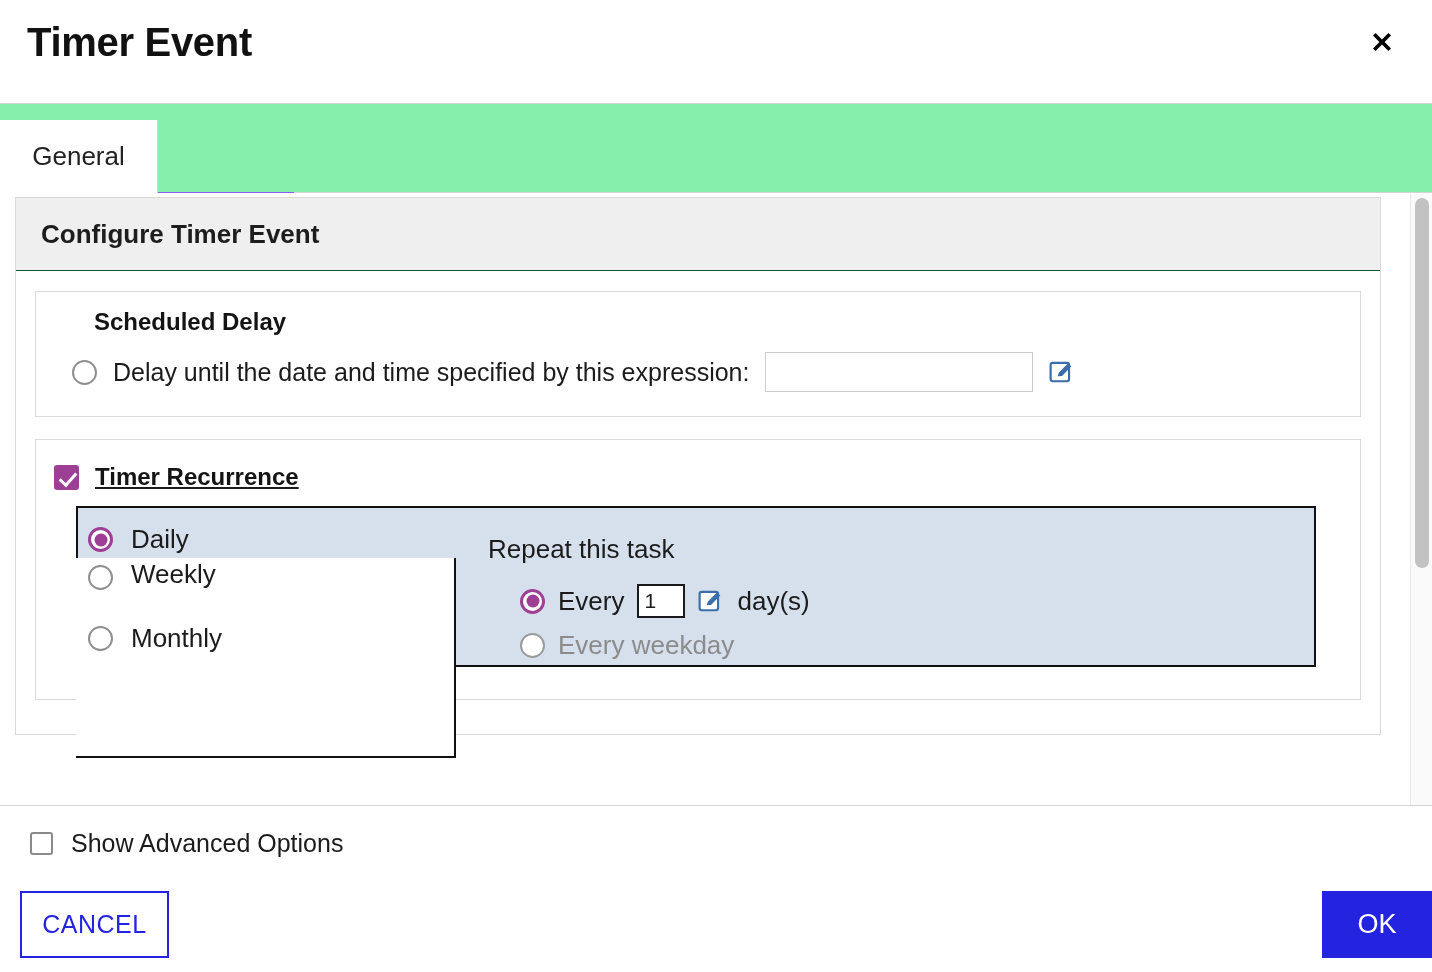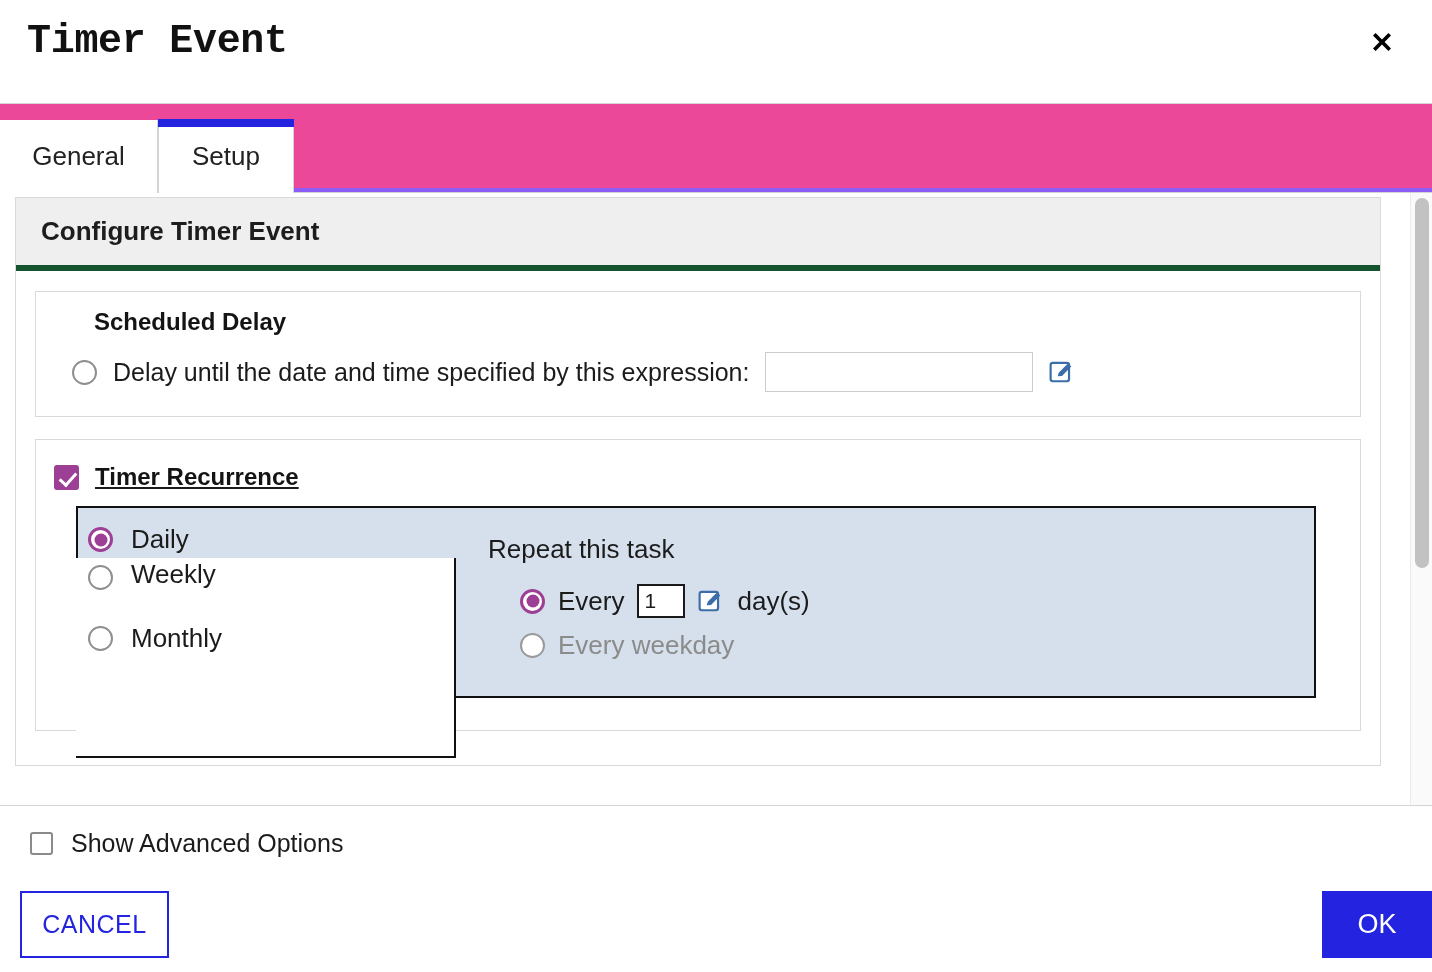--- a/index.html
+++ b/index.html
@@ -20,38 +20,37 @@
     background: #ffffff;
   }
   .dialog-title {
     position: absolute;
     left: 27px; top: 16px;
     font-size: 40px;
     font-weight: bold;
     letter-spacing: -0.3px;
     color: #111111;
     line-height: 52px;
-    font-family: Liberation Mono, monospace;
   }
   .close-btn {
     position: absolute;
     right: 30px; top: 22px;
     width: 40px; height: 40px;
     display: flex; align-items: center; justify-content: center;
     cursor: pointer;
     background: transparent; border: none; padding: 0;
   }
   .close-btn svg { display: block; }
 
   
   .tabstrip {
     position: relative;
     height: 89px;
-    background: #ec4899;
-    border-bottom: 5px solid #8b5cf6;
+    background: #86efac;
+    border-bottom: 1px solid #8b5cf6;
   }
   .tab {
     position: absolute;
     top: 16px;
     height: 73px;
     display: flex;
     align-items: center;
     justify-content: center;
     font-size: 26px;
     color: #222222;
@@ -97,21 +96,21 @@
   }
   .panel-header {
     background: #efefef;
     height: 73px;
     display: flex;
     align-items: center;
     padding-left: 25px;
     font-size: 26px;
     font-weight: bold;
     color: #1d1d1d;
-    border-bottom: 6px solid #14532d;
+    border-bottom: 1px solid #14532d;
     text-align: center;
   }
   .panel-body { padding: 20px 19px 12px 19px; }
 
   fieldset.group {
     border: 1px solid #d9d9d9;
     margin: 0 0 22px 0;
     padding: 14px 18px 20px 18px;
     background: #ffffff;
   }
@@ -183,21 +182,21 @@
     border-left: 7px solid transparent;
     border-right: 7px solid transparent;
     border-top: 9px solid #1b1b1b; }
 
   .editicon { width: 26px; height: 26px; cursor: pointer; flex: 0 0 auto; display:block; }
 
   
   .recur-wrap {
     position: relative;
     margin: 6px 0 12px 22px;
-    height: 192px;
+    height: 161px;
     width: 1240px;
   }
   .recur-outer {
     position: absolute; inset: 0;
     border: 2px solid #111111;
     background: #d6e0ec;
   }
   .recur-left {
     position: absolute;
     left: 0; top: 52px;
@@ -273,23 +272,20 @@
       <svg width="32" height="32" viewBox="0 0 32 32">
         <path d="M7 9.6 L9.6 7 L16 13.4 L22.4 7 L25 9.6 L18.6 16 L25 22.4 L22.4 25 L16 18.6 L9.6 25 L7 22.4 L13.4 16 Z" fill="#000"></path>
       </svg>
     </span>
   </button>
 </div>
 
 <div class="tabstrip">
   <div class="tab tab-general">
     <span>General</span>
-  </div>
-  <div class="tab tab-setup">
-    <span>Setup</span>
   </div>
   <div class="tab-filler"></div>
 </div>
 
 <div class="scrollbody">
 
   <div class="panel">
     <div class="panel-header">Configure Timer Event</div>
 
     <div class="panel-body">

